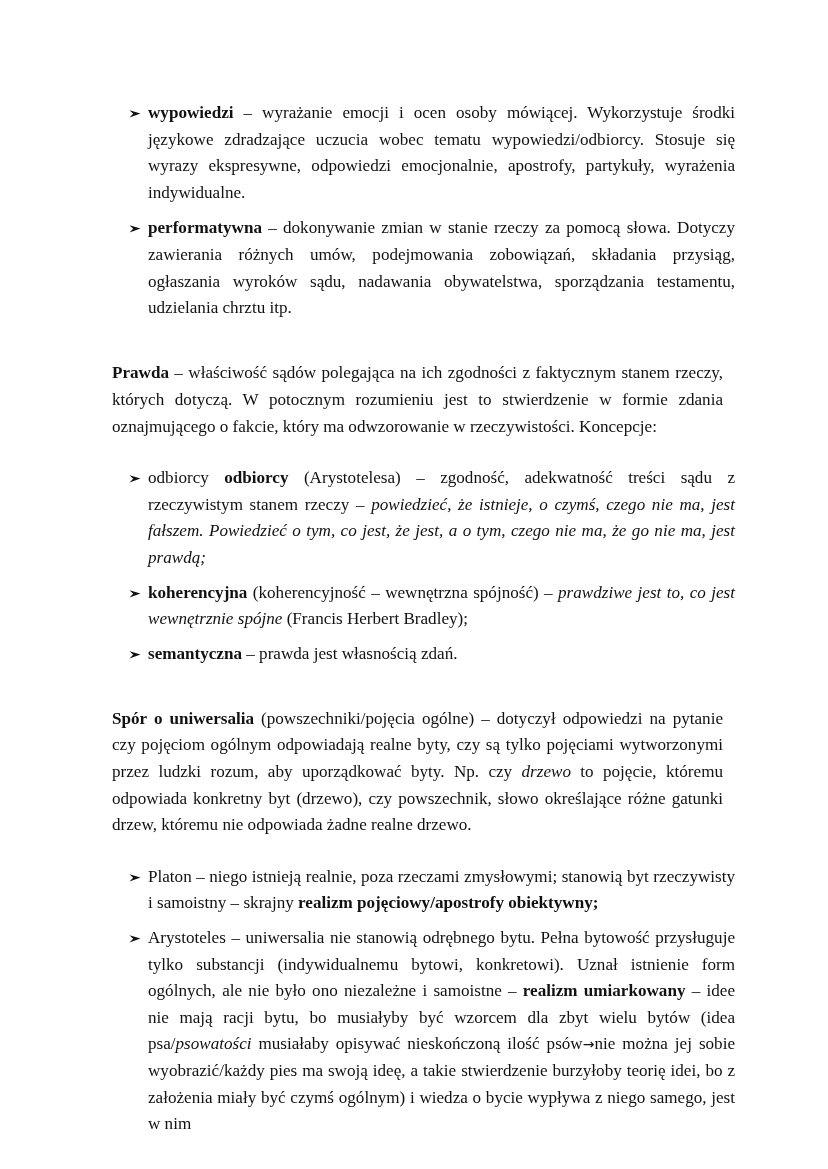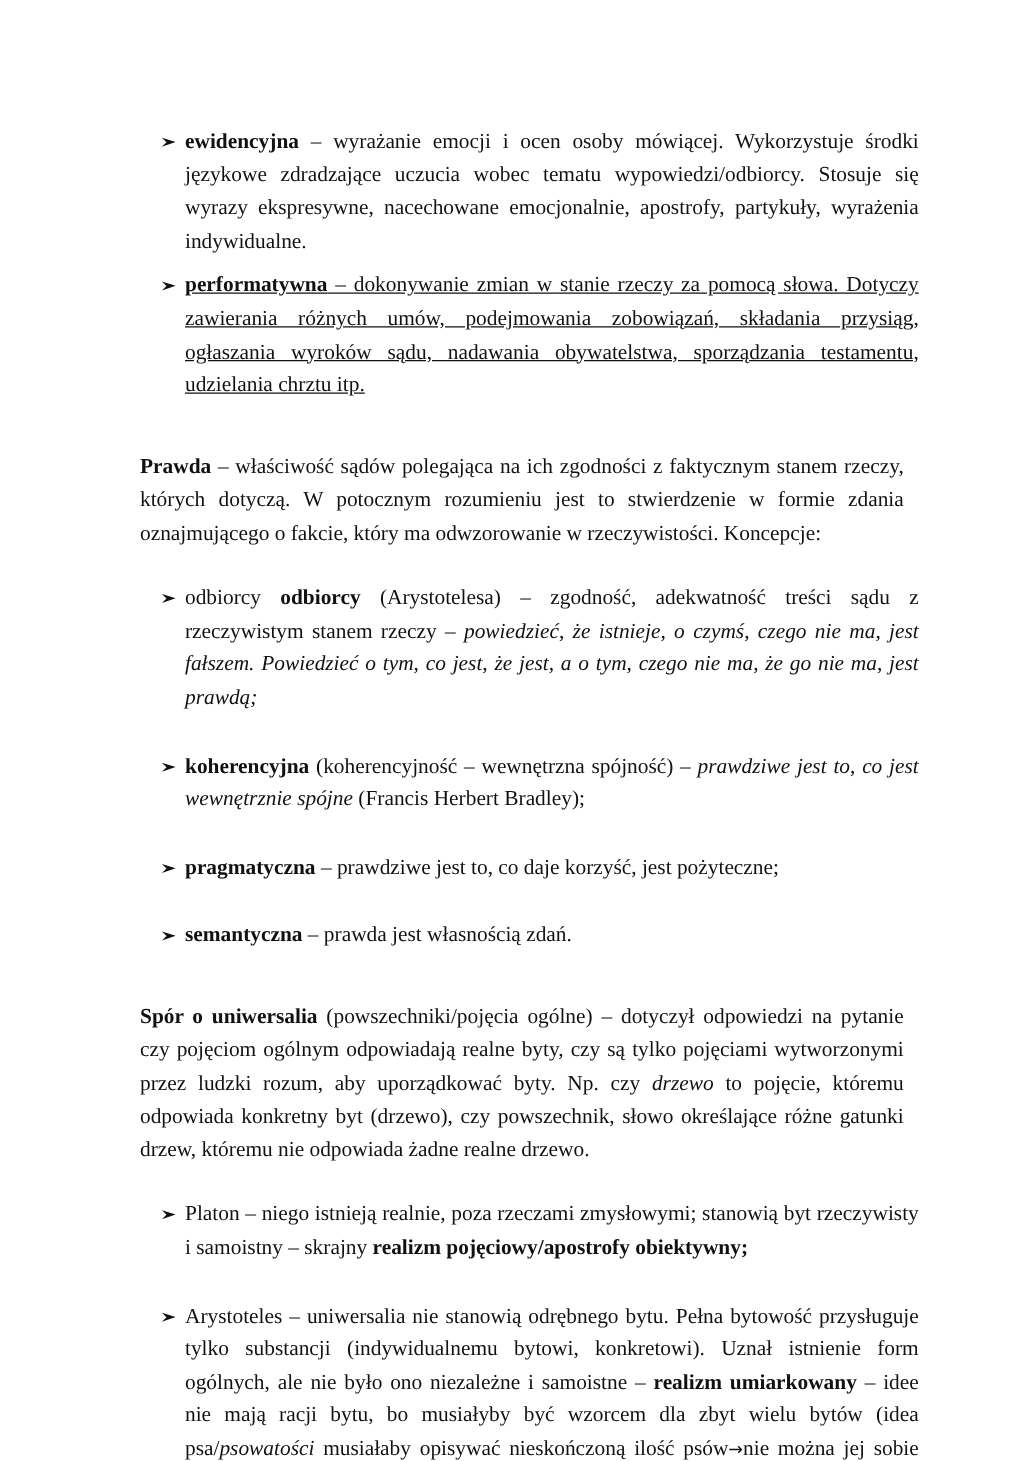--- a/index.html
+++ b/index.html
@@ -59,25 +59,24 @@
     position: relative;
     margin: 0 0 0 0;
     padding-left: 48px;   
     text-align: justify;
   }
   .bullet-item + .bullet-item {
     margin-top: 10px;
   }
   
   .bullet-list.loose .bullet-item + .bullet-item {
-    margin-top: 28px;
+    margin-top: 8px;
   }
   .bullet-list.tight .bullet-item + .bullet-item {
     margin-top: 9px;
-    text-decoration: underline;
   }
 
   .bullet-marker {
     position: absolute;
     left: 29px;
     top: 0;
     width: 18px;
     font-size: 15px;
     line-height: 26.6px;
     color: #111111;
@@ -107,21 +106,21 @@
 <div class="page">
   <div class="doc-body">
 
     <ul class="bullet-list tight">
       <li class="bullet-item">
         <span class="bullet-marker">
           <svg width="14" height="10" viewBox="0 0 14 10" aria-hidden="true">
             <path d="M0.5 1.2 L11.5 4.6 L0.5 8.4 L4.2 4.8 Z" fill="#111111"></path>
           </svg>
         </span>
-        <span class="b">ewidencyjna</span><span> – </span><span>wyrażanie emocji i ocen osoby mówiącej. Wykorzystuje środki językowe zdradzające uczucia wobec tematu wypowiedzi/odbiorcy. Stosuje się wyrazy ekspresywne, nacechowane emocjonalnie, apostrofy, partykuły, wyrażenia indywidualne.</span>
+        <span class="b">wypowiedzi</span><span> – </span><span>wyrażanie emocji i ocen osoby mówiącej. Wykorzystuje środki językowe zdradzające uczucia wobec tematu wypowiedzi/odbiorcy. Stosuje się wyrazy ekspresywne, odpowiedzi emocjonalnie, apostrofy, partykuły, wyrażenia indywidualne.</span>
       </li>
       <li class="bullet-item">
         <span class="bullet-marker">
           <svg width="14" height="10" viewBox="0 0 14 10" aria-hidden="true">
             <path d="M0.5 1.2 L11.5 4.6 L0.5 8.4 L4.2 4.8 Z" fill="#111111"></path>
           </svg>
         </span>
         <span class="b">performatywna</span><span> – </span><span>dokonywanie zmian w stanie rzeczy za pomocą słowa. Dotyczy zawierania różnych umów, podejmowania zobowiązań, składania przysiąg, ogłaszania wyroków sądu, nadawania obywatelstwa, sporządzania testamentu, udzielania chrztu itp.</span>
       </li>
     </ul>
@@ -143,28 +142,20 @@
         </span>
         <span>odbiorcy </span><span class="b">odbiorcy</span><span> (Arystotelesa) – zgodność, adekwatność treści sądu z rzeczywistym stanem rzeczy – </span><span class="i">powiedzieć, że istnieje, o czymś, czego nie ma, jest fałszem. Powiedzieć o tym, co jest, że jest, a o tym, czego nie ma, że go nie ma, jest prawdą;</span>
       </li>
       <li class="bullet-item">
         <span class="bullet-marker">
           <svg width="14" height="10" viewBox="0 0 14 10" aria-hidden="true">
             <path d="M0.5 1.2 L11.5 4.6 L0.5 8.4 L4.2 4.8 Z" fill="#111111"></path>
           </svg>
         </span>
         <span class="b">koherencyjna</span><span> (koherencyjność – wewnętrzna spójność) – </span><span class="i">prawdziwe jest to, co jest wewnętrznie spójne</span><span> (Francis Herbert Bradley);</span>
-      </li>
-      <li class="bullet-item">
-        <span class="bullet-marker">
-          <svg width="14" height="10" viewBox="0 0 14 10" aria-hidden="true">
-            <path d="M0.5 1.2 L11.5 4.6 L0.5 8.4 L4.2 4.8 Z" fill="#111111"></path>
-          </svg>
-        </span>
-        <span class="b">pragmatyczna</span><span> – prawdziwe jest to, co daje korzyść, jest pożyteczne;</span>
       </li>
       <li class="bullet-item">
         <span class="bullet-marker">
           <svg width="14" height="10" viewBox="0 0 14 10" aria-hidden="true">
             <path d="M0.5 1.2 L11.5 4.6 L0.5 8.4 L4.2 4.8 Z" fill="#111111"></path>
           </svg>
         </span>
         <span class="b">semantyczna</span><span> – prawda jest własnością zdań.</span>
       </li>
     </ul>

